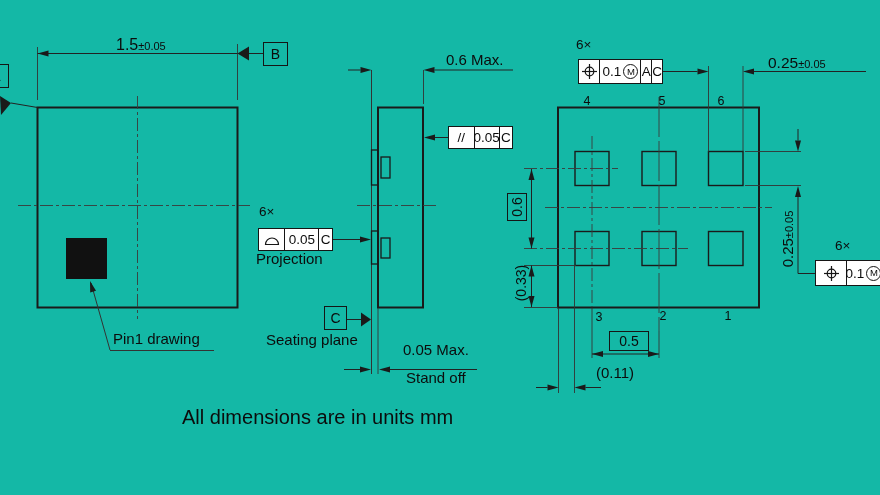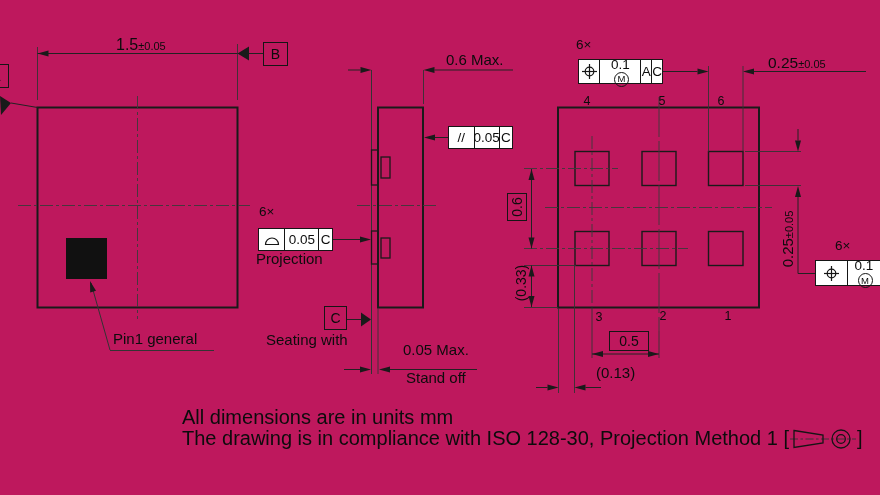--- a/index.html
+++ b/index.html
@@ -1,28 +1,28 @@
 <!DOCTYPE html>
 <html><head>
 <meta charset="utf-8">
 <style>
   html,body{margin:0;padding:0;background:#fff;}
-  #canvas{position:relative;width:880px;height:495px;background:#be185d;overflow:hidden;
+  #canvas{position:relative;width:880px;height:495px;background:#14b8a6;overflow:hidden;
           font-family:"Liberation Sans",sans-serif;color:#0c0c0c;}
   #linework{position:absolute;left:0;top:0;}
   .lbl{position:absolute;white-space:nowrap;font-size:15px;line-height:1.12;color:#0c0c0c;}
   .dim{font-size:16px;}
   .tol{font-size:11px;}
   .pin{position:absolute;width:14px;text-align:center;font-size:12.5px;color:#0c0c0c;}
   .cnt{position:absolute;font-size:13.5px;color:#0c0c0c;white-space:nowrap;}
   .dbox{position:absolute;border:1.4px solid #151515;display:flex;align-items:center;justify-content:center;
         font-size:14px;background:transparent;box-sizing:border-box;color:#0c0c0c;}
   .fcf{position:absolute;display:flex;align-items:stretch;border:1.3px solid #151515;background:#fff;
        box-sizing:border-box;font-size:13.5px;}
-  .fcf .cell{display:flex;align-items:center;justify-content:center;box-sizing:border-box;flex-direction:column;}
+  .fcf .cell{display:flex;align-items:center;justify-content:center;box-sizing:border-box;}
   .fcf .cell + .cell{border-left:1.3px solid #151515;}
   .modm{display:inline-flex;width:13px;height:13px;border:1.1px solid #151515;border-radius:50%;
         align-items:center;justify-content:center;font-size:9.5px;line-height:1;margin-left:2px;flex:none;}
   .vwrap{position:absolute;display:flex;align-items:center;justify-content:center;}
   .vwrap > span{transform:rotate(-90deg);white-space:nowrap;}
   .notes{position:absolute;left:182px;font-size:20px;white-space:nowrap;color:#0c0c0c;}
   .noterow{display:flex;align-items:center;}
   .projicon{margin:0 1px;}
 </style>
 </head>
@@ -143,21 +143,21 @@
 
   <div class="lbl" style="left:116px;top:36px;">
     <span class="dim">1.5</span><span class="tol">±0.05</span>
   </div>
   <div class="dbox" style="left:263px;top:42px;width:25px;height:24px;">
     <span>B</span>
   </div>
   <div class="dbox" style="left:-17px;top:64px;width:26px;height:24px;">
     <span>A</span>
   </div>
-  <div class="lbl" style="left:113px;top:331px;">Pin1 general</div>
+  <div class="lbl" style="left:113px;top:331px;">Pin1 drawing</div>
 
   <div class="lbl" style="left:446px;top:52px;">0.6 Max.</div>
 
   <div class="fcf" style="left:448px;top:126px;width:65px;height:23px;">
     <div class="cell" style="width:26px;">
         <span>//</span>
       </div>
     <div class="cell" style="width:25px;">
         <span>0.05</span>
       </div>
@@ -178,21 +178,21 @@
       </div>
     <div class="cell" style="width:14px;">
         <span>C</span>
       </div>
   </div>
   <div class="lbl" style="left:256px;top:251px;">Projection</div>
 
   <div class="dbox" style="left:324px;top:306px;width:23px;height:24px;">
     <span>C</span>
   </div>
-  <div class="lbl" style="left:266px;top:332px;">Seating with</div>
+  <div class="lbl" style="left:266px;top:332px;">Seating plane</div>
   <div class="lbl" style="left:403px;top:342px;">0.05 Max.</div>
   <div class="lbl" style="left:406px;top:370px;">Stand off</div>
 
   <div class="pin" style="left:580px;top:94px;">4</div>
   <div class="pin" style="left:655px;top:94px;">5</div>
   <div class="pin" style="left:714px;top:94px;">6</div>
   <div class="pin" style="left:592px;top:310px;">3</div>
   <div class="pin" style="left:656px;top:309px;">2</div>
   <div class="pin" style="left:721px;top:309px;">1</div>
 
@@ -228,42 +228,32 @@
   <div class="dbox" style="left:507px;top:193px;width:20px;height:28px;">
     <span style="transform:rotate(-90deg);white-space:nowrap;">0.6</span>
   </div>
   <div class="vwrap" style="left:513px;top:262px;width:16px;height:42px;font-size:14px;">
     <span>(0.33)</span>
   </div>
 
   <div class="dbox" style="left:609px;top:331px;width:40px;height:20px;">
     <span>0.5</span>
   </div>
-  <div class="lbl" style="left:596px;top:365px;">(0.13)</div>
+  <div class="lbl" style="left:596px;top:365px;">(0.11)</div>
 
   <div class="cnt" style="left:835px;top:238px;">6×</div>
   <div class="fcf" style="left:815px;top:260px;width:66px;height:26px;">
     <div class="cell" style="width:32px;">
       <svg width="17" height="17" viewBox="0 0 17 17">
         <circle cx="8.5" cy="8.5" r="4.3" fill="none" stroke="#151515" stroke-width="1.2"></circle>
         <line x1="1" y1="8.5" x2="16" y2="8.5" stroke="#151515" stroke-width="1.2"></line>
         <line x1="8.5" y1="1" x2="8.5" y2="16" stroke="#151515" stroke-width="1.2"></line>
       </svg>
     </div>
     <div class="cell" style="width:34px;">
       <span>0.1</span>
       <span class="modm">M</span>
     </div>
   </div>
 
   <div class="notes" style="top:406px;">All dimensions are in units mm</div>
-  <div class="notes noterow" style="top:427px;">
-    <span>The drawing is in compliance with ISO 128-30, Projection Method 1 [</span>
-    <svg class="projicon" width="66" height="22" viewBox="0 0 66 22">
-      <line x1="0" y1="11" x2="66" y2="11" stroke="#333" stroke-width="0.9" stroke-dasharray="8 2.5 2.5 2.5"></line>
-      <polygon points="4,2.5 33,7 33,15 4,19.5" fill="none" stroke="#151515" stroke-width="1.3"></polygon>
-      <circle cx="51" cy="11" r="9" fill="none" stroke="#151515" stroke-width="1.3"></circle>
-      <circle cx="51" cy="11" r="4.3" fill="none" stroke="#151515" stroke-width="1.3"></circle>
-    </svg>
-    <span>]</span>
-  </div>
 
 </div>
 
 </body></html>

